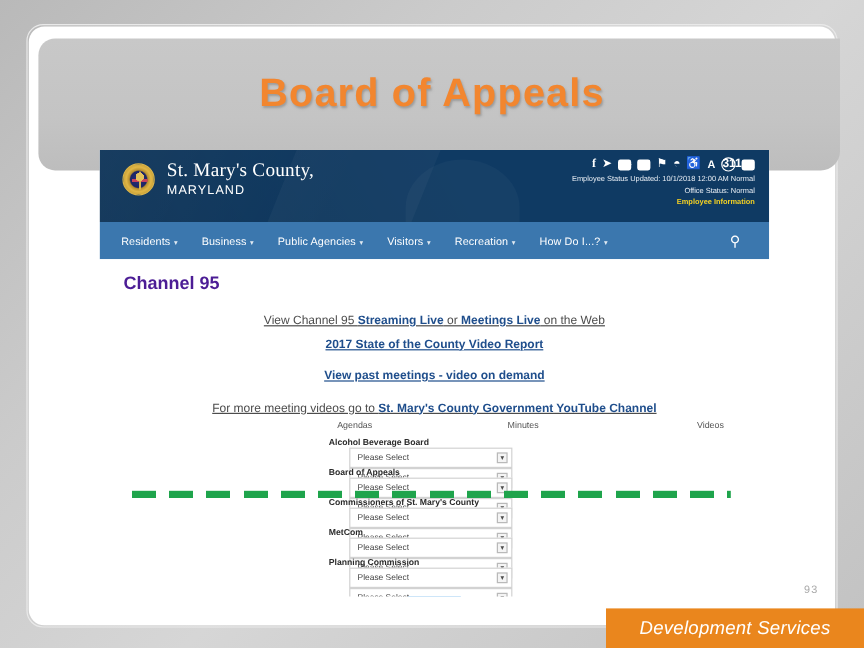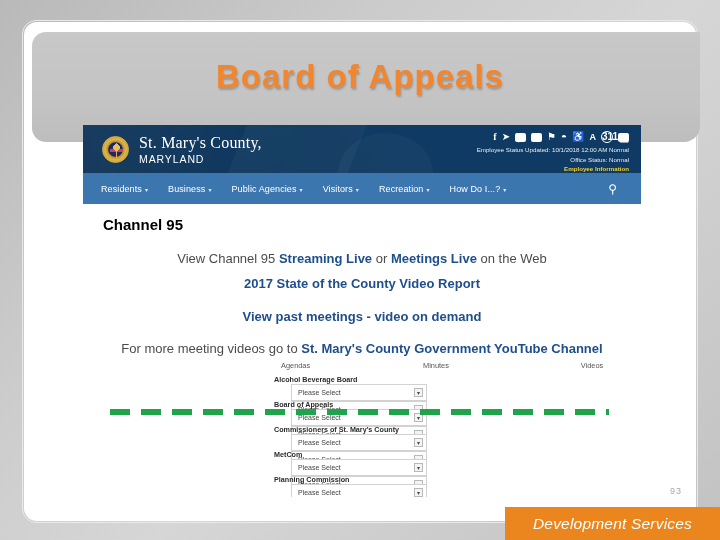--- a/index.html
+++ b/index.html
@@ -58,21 +58,21 @@
     left: 83px; top: 125px;
     width: 558px; height: 372px;
     background: #ffffff;
     overflow: hidden;
     z-index: 5;
   }
 
   
   .site-header {
     position: relative;
-    height: 48px;
+    height: 60px;
     background: #0f3a63;
     background-image:
       linear-gradient(118deg, rgba(255,255,255,.045) 0%, rgba(255,255,255,0) 38%),
       linear-gradient(62deg, rgba(0,0,0,.12) 0%, rgba(0,0,0,0) 55%);
     overflow: hidden;
   }
   .hdr-shape1 {
     position: absolute; left: 150px; top: -20px;
     width: 120px; height: 110px;
     background: rgba(255,255,255,.035);
@@ -143,25 +143,25 @@
   }
   .nav-caret { font-size: 6px; margin-left: 3px; opacity: .85; }
   .nav-search {
     position: absolute; right: 24px; top: 50%; transform: translateY(-50%);
     color: #fff; font-size: 12px;
   }
 
   
   .page-body { padding: 12px 0 0 0; background: #fff; height: 279px; position: relative; }
   .page-title {
-    font-size: 15px; font-weight: bold; color: #000000;
+    font-size: 15px; font-weight: bold; color: #4c1d95;
     padding-left: 20px; margin-bottom: 13px;
   }
   .center-lines { text-align: center; color: #4c4c4c; }
-  .cl { font-size: 13px; line-height: 1.95; }
+  .cl { font-size: 10px; line-height: 1.95; text-decoration: underline; }
   .lnk { color: #1f4e8c; font-weight: bold; }
   .cl-gap { height: 7px; }
 
   
   .tbl { padding: 0 22px; }
   .tbl-head { display: flex; font-size: 7.4px; color: #555; margin-bottom: 5px; }
   .th-spacer { width: 176px; flex: none; }
   .th-agendas { width: 142px; flex: none; }
   .th-minutes { width: 142px; flex: none; }
   .th-videos  { width: 54px; flex: none; text-align: center; }

